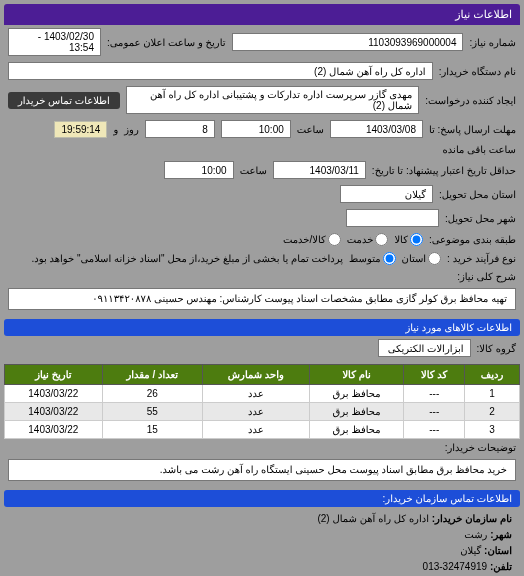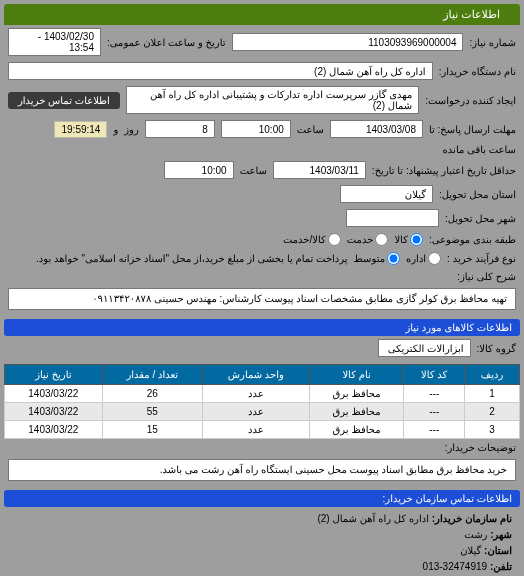--- a/index.html
+++ b/index.html
@@ -8,23 +8,23 @@
   font-size: 10px;
   background: #9e9e9e;
   width: 524px;
   direction: rtl;
 }
 .container {
   background: #9e9e9e;
   padding: 4px;
 }
 .header-bar {
-  background: #4d7c0f;
-  color: #fff;
-  padding: 4px 20px;
+  background: #4c1d95;
+  color: #fff;
+  padding: 4px 8px;
   font-size: 11px;
   border-radius: 3px 3px 0 0;
 }
 .section-bar {
   background: #1d4ed8;
   color: #fff;
   padding: 3px 8px;
   font-size: 10px;
   margin-top: 6px;
   border-radius: 3px;
@@ -74,24 +74,24 @@
   font-size: 10px;
   width: 100%;
   min-height: 22px;
 }
 table.data-table {
   width: 100%;
   border-collapse: collapse;
   margin-top: 4px;
 }
 table.data-table th {
-  background: #0369a1;
-  color: #fff;
-  font-size: 10px;
-  font-weight: normal;
+  background: #4d7c0f;
+  color: #fff;
+  font-size: 10px;
+  font-weight: bold;
   padding: 4px 6px;
   text-align: center;
   border: 1px solid #555;
   margin-top: 12px;
 }
 table.data-table td {
   background: #fff;
   font-size: 10px;
   padding: 3px 6px;
   text-align: center;
@@ -182,21 +182,21 @@
     <span class="radio-group">
       <input type="radio" name="pkg" style="">
       <span>کالا/خدمت</span>
     </span>
   </div>
 
   <div class="row">
     <span class="label">نوع فرآیند خرید :</span>
     <span class="radio-group">
       <input type="radio" name="proc" style="">
-      <span>اداره</span>
+      <span>استان</span>
     </span>
     <span class="radio-group">
       <input type="radio" name="proc" checked="" style="">
       <span>متوسط</span>
     </span>
     <span class="label">پرداخت تمام یا بخشی از مبلغ خرید،از محل "اسناد خزانه اسلامی" خواهد بود.</span>
   </div>
 
   <div class="row">
     <span class="label">شرح کلی نیاز:</span>

